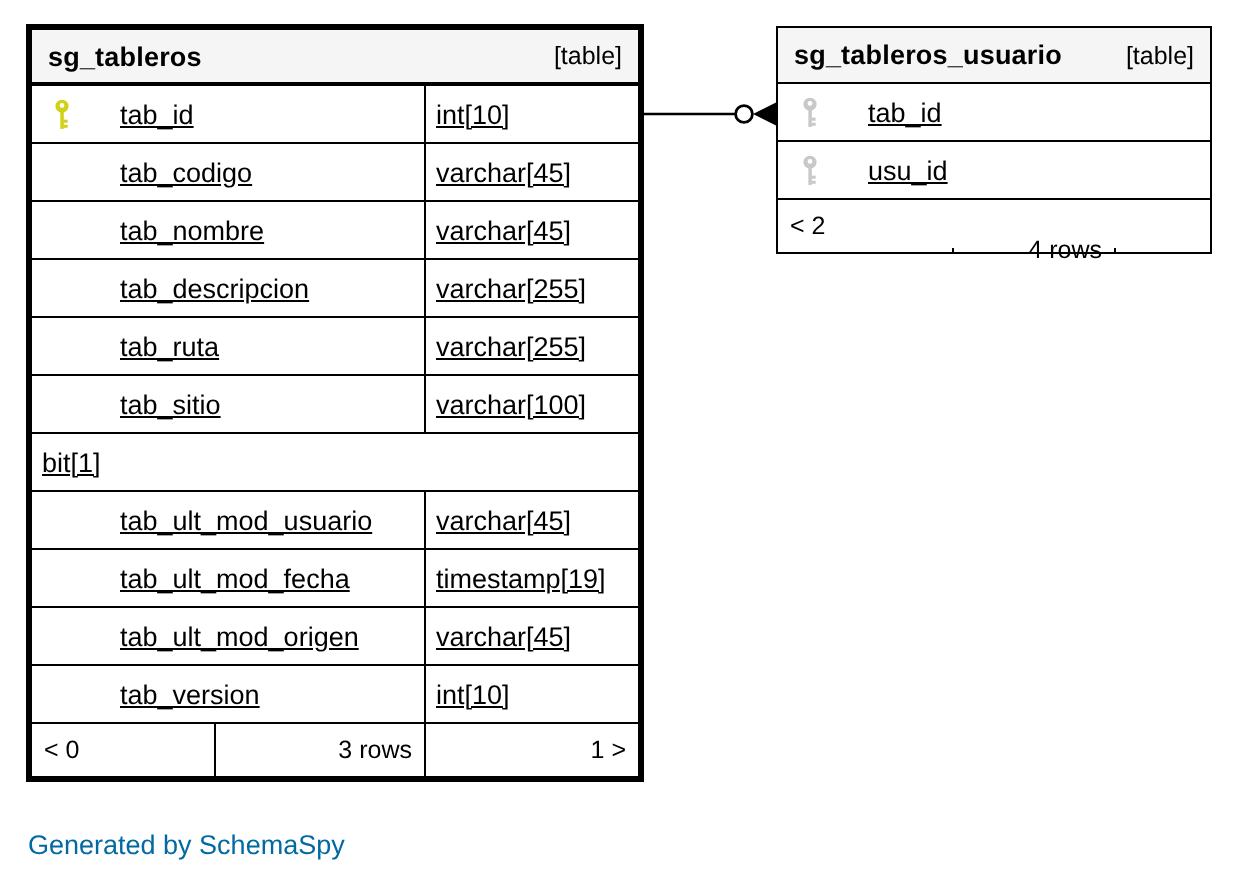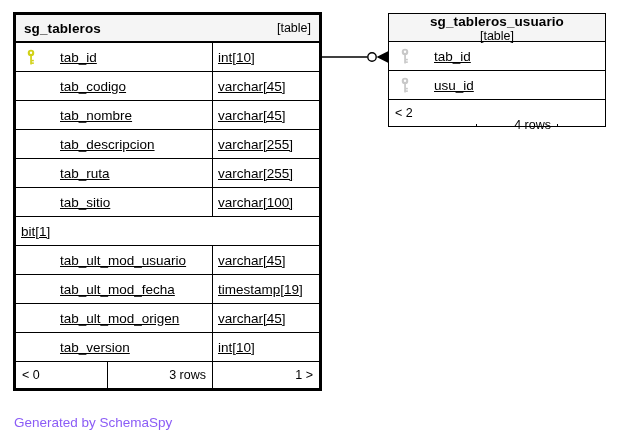--- a/index.html
+++ b/index.html
@@ -14,21 +14,21 @@
   .tbl { position:absolute; background:#fff; box-sizing:border-box; }
   .t1 { left:13px; top:12px; width:309px; border:3px solid var(--border,#000); }
   .t2 { left:388px; top:13px; width:218px; border:1px solid var(--border,#000); }
 
   .thead {
     display:flex; justify-content:space-between; align-items:center;
     background:var(--header-bg, #f5f5f5);
     height:28px; padding:0 8px; box-sizing:border-box;
   }
   .t1 .thead { border-bottom:2px solid var(--border,#000); }
-  .t2 .thead { border-bottom:1px solid var(--border,#000);flex-direction:column; }
+  .t2 .thead { border-bottom:1px solid var(--border,#000); }
   .tname { font-weight:bold; font-size:13.5px; letter-spacing:0.1px; }
   .tbadge { font-size:12.5px; }
 
   .row {
     display:flex; height:29px; box-sizing:border-box;
     border-bottom:1px solid var(--border,#000);
     font-size:13.5px; align-items:stretch; background:#fff;text-decoration:underline;
   }
   .cell { display:flex; align-items:center; box-sizing:border-box; }
   .t1 .cell.name { width:197px; padding-left:10px; border-right:1px solid var(--border,#000); }
@@ -43,21 +43,21 @@
   .fc { display:flex; align-items:center; box-sizing:border-box; padding:0 6px; }
   .t1 .fc1 { width:91px; }
   .t1 .fc2 { width:106px; justify-content:flex-end; border-left:1px solid var(--border,#000); border-right:1px solid var(--border,#000); }
   .t1 .fc3 { flex:1; justify-content:flex-end; }
   .t2 .fc1 { width:87px; }
   .t2 .fc2 { width:82px; justify-content:flex-end; border-left:1px solid var(--border,#000); border-right:1px solid var(--border,#000);margin-top:24px; }
   .t2 .fc3 { flex:1; }
 
   .connector { position:absolute; left:320px; top:45px; width:70px; height:24px; pointer-events:none; }
 
-  .generated { position:absolute; left:14px; top:415px; font-size:13.5px; color:#8b5cf6; }
+  .generated { position:absolute; left:14px; top:415px; font-size:13.5px; color:#0369a1; }
 </style>
 </head>
 <body>
 
 <div class="canvas">
 
   <div class="tbl t1">
     <div class="thead">
       <span class="tname">sg_tableros</span>
       <span class="tbadge">[table]</span>

